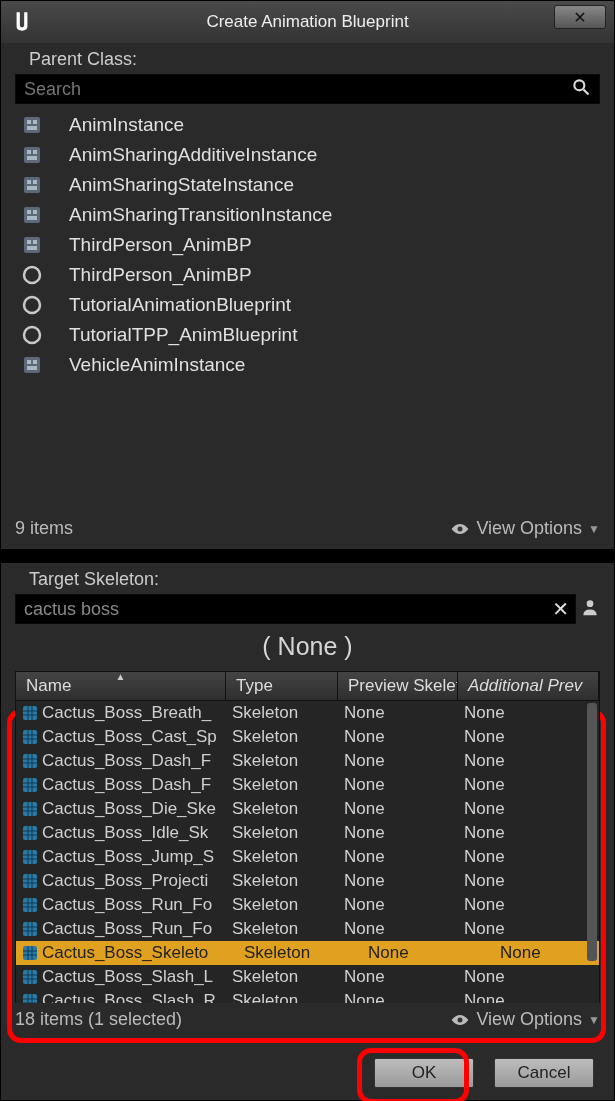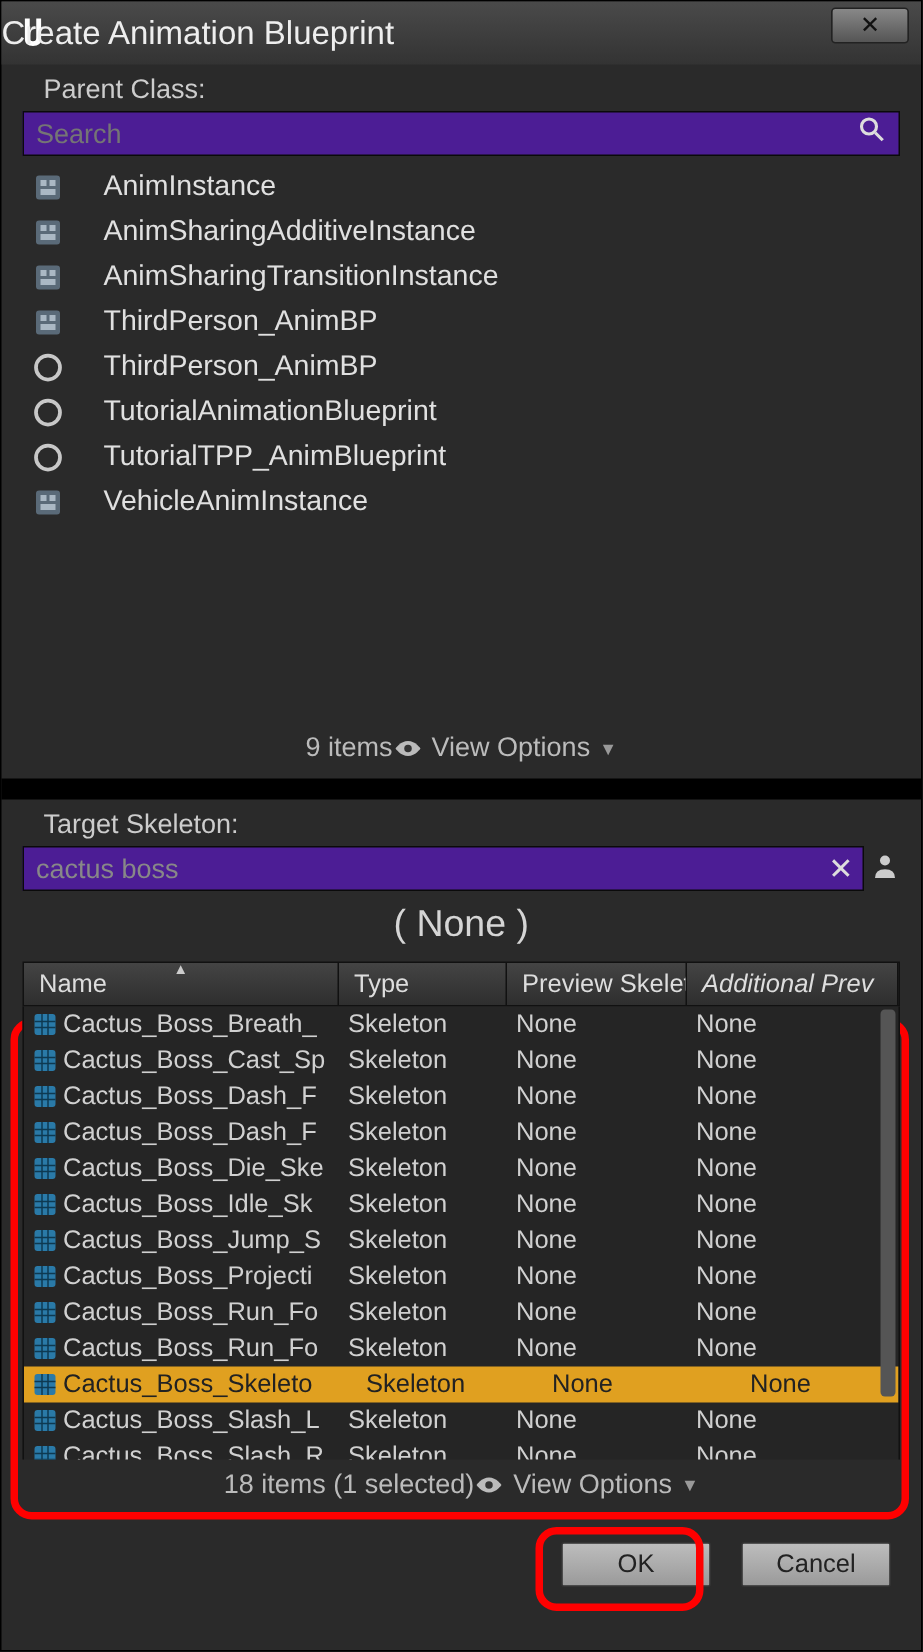--- a/index.html
+++ b/index.html
@@ -1,32 +1,32 @@
 <!DOCTYPE html>
 <html><head>
 <meta charset="utf-8">
 <style>
   * { box-sizing: border-box; margin: 0; padding: 0; }
   body { font-family: "Segoe UI", Arial, sans-serif; background: #000; width: 615px; height: 1101px; overflow: hidden; color: #d0d0d0; font-size: 16px; }
   .window { position: relative; width: 615px; height: 1101px; background: #2a2a2a; border: 1px solid #000; }
   .titlebar { height: 42px; background: linear-gradient(#4a4a4a, #333); display: flex; align-items: center; position: relative; }
   .titlebar .logo { width: 42px; height: 42px; display: flex; align-items: center; justify-content: center; font-size: 26px; font-weight: bold; color: #fff; font-family: Georgia, serif; }
-  .titlebar .title { position: absolute; left: 0; right: 0; color: #eee; font-size: 22px; pointer-events: none; }
+  .titlebar .title { position: absolute; left: 0; right: 0; text-align: center; color: #eee; font-size: 17px; pointer-events: none; }
   .titlebar .close-btn { position: absolute; right: 8px; top: 4px; width: 52px; height: 24px; background: linear-gradient(#888,#555); border: 1px solid #222; border-radius: 3px; display: flex; align-items: center; justify-content: center; font-size: 16px; color: #111; cursor: pointer; }
   .section-label { padding: 6px 8px 4px; color: #ccc; font-size: 18px; margin-left: 20px; }
-  .search-row { margin: 0 14px 6px; display: flex; align-items: center; background: #4c1d95; border: 1px solid #0a0a0a; height: 30px; }
+  .search-row { margin: 0 14px 6px; display: flex; align-items: center; background: #000000; border: 1px solid #0a0a0a; height: 30px; }
   .search-row input { flex: 1; background: transparent; border: none; color: #888; font-size: 18px; padding: 2px 8px; outline: none; }
   .search-row .mag { padding: 0 8px; color: #eee; font-size: 20px; }
   .search-row .clearx { padding: 0 6px; font-size: 20px; color: #ddd; cursor: pointer; }
   .parent-list { margin: 2px 20px 0; }
   .parent-item { display: flex; align-items: center; height: 30px; gap: 26px; cursor: pointer; }
   .parent-item .picon { width: 22px; height: 22px; display: flex; align-items: center; justify-content: center; }
   .picon svg { width: 20px; height: 20px; }
   .parent-item .plabel { color: #e0e0e0; font-size: 19px; white-space: nowrap; }
-  .footer-row { display: flex; align-items: center; justify-content: center; padding: 8px 14px 10px; color: #bbb; font-size: 18px; }
+  .footer-row { display: flex; align-items: center; justify-content: space-between; padding: 8px 14px 10px; color: #bbb; font-size: 18px; }
   .view-opts { display: flex; align-items: center; gap: 6px; cursor: pointer; }
   .eye-icon { display: inline-flex; }
   .tri { font-size: 12px; color: #999; }
   .divider { height: 14px; background: #000; }
   .none-head { text-align: center; font-size: 25px; color: #d5d5d5; padding: 8px 0 10px; }
   .table-wrap { margin: 0 14px; position: relative; }
   .highlight-box { position: absolute; border: 5px solid #f00; border-radius: 14px; pointer-events: none; }
   .hb-table { left: -8px; right: -6px; top: 38px; height: 334px; }
   .hb-ok { left: 356px; top: 8px; width: 112px; height: 56px; }
   .thead { display: flex; background: linear-gradient(#444,#2e2e2e); border: 1px solid #111; height: 30px; font-size: 17px; color: #ddd; }
@@ -105,20 +105,31 @@
       </div>
       <div class="parent-item">
         <span class="picon">
           <svg viewBox="0 0 20 20">
             <rect x="2" y="2" width="16" height="16" rx="2" fill="#5a6a78"></rect>
             <rect x="5" y="5" width="4" height="4" fill="#aab8c4"></rect>
             <rect x="11" y="5" width="4" height="4" fill="#aab8c4"></rect>
             <rect x="5" y="11" width="10" height="4" fill="#aab8c4"></rect>
           </svg>
         </span>
+        <span class="plabel">AnimSharingStateInstance</span>
+      </div>
+      <div class="parent-item">
+        <span class="picon">
+          <svg viewBox="0 0 20 20">
+            <rect x="2" y="2" width="16" height="16" rx="2" fill="#5a6a78"></rect>
+            <rect x="5" y="5" width="4" height="4" fill="#aab8c4"></rect>
+            <rect x="11" y="5" width="4" height="4" fill="#aab8c4"></rect>
+            <rect x="5" y="11" width="10" height="4" fill="#aab8c4"></rect>
+          </svg>
+        </span>
         <span class="plabel">AnimSharingTransitionInstance</span>
       </div>
       <div class="parent-item">
         <span class="picon">
           <svg viewBox="0 0 20 20">
             <rect x="2" y="2" width="16" height="16" rx="2" fill="#5a6a78"></rect>
             <rect x="5" y="5" width="4" height="4" fill="#aab8c4"></rect>
             <rect x="11" y="5" width="4" height="4" fill="#aab8c4"></rect>
             <rect x="5" y="11" width="10" height="4" fill="#aab8c4"></rect>
           </svg>

